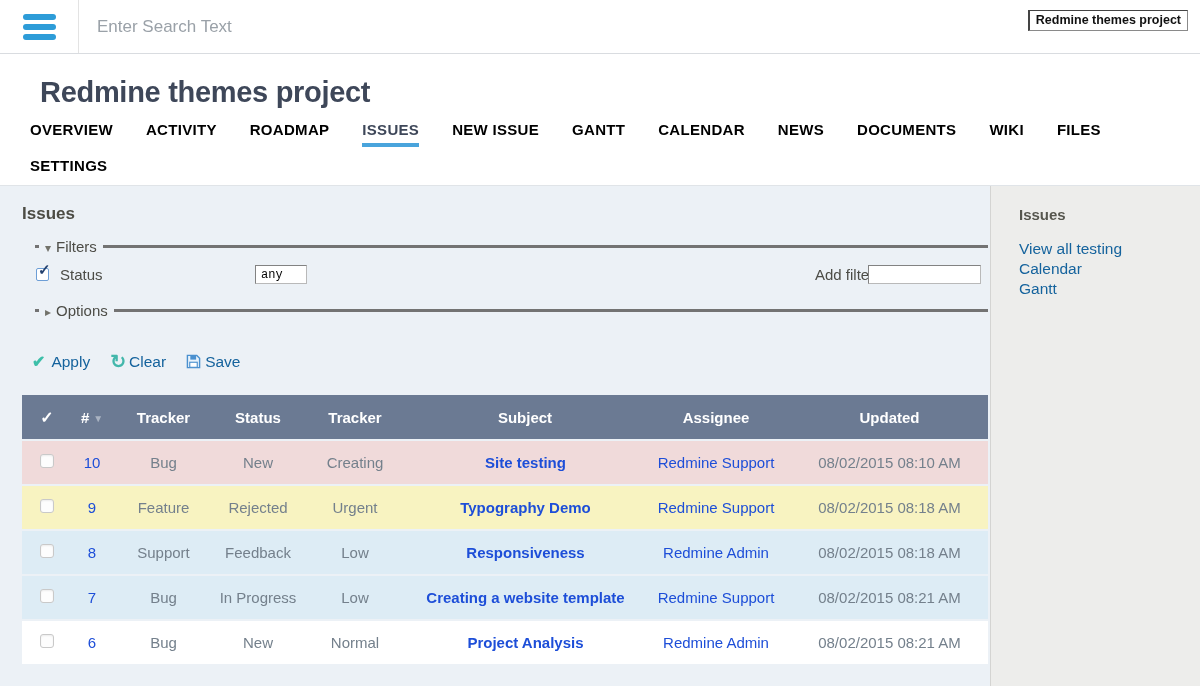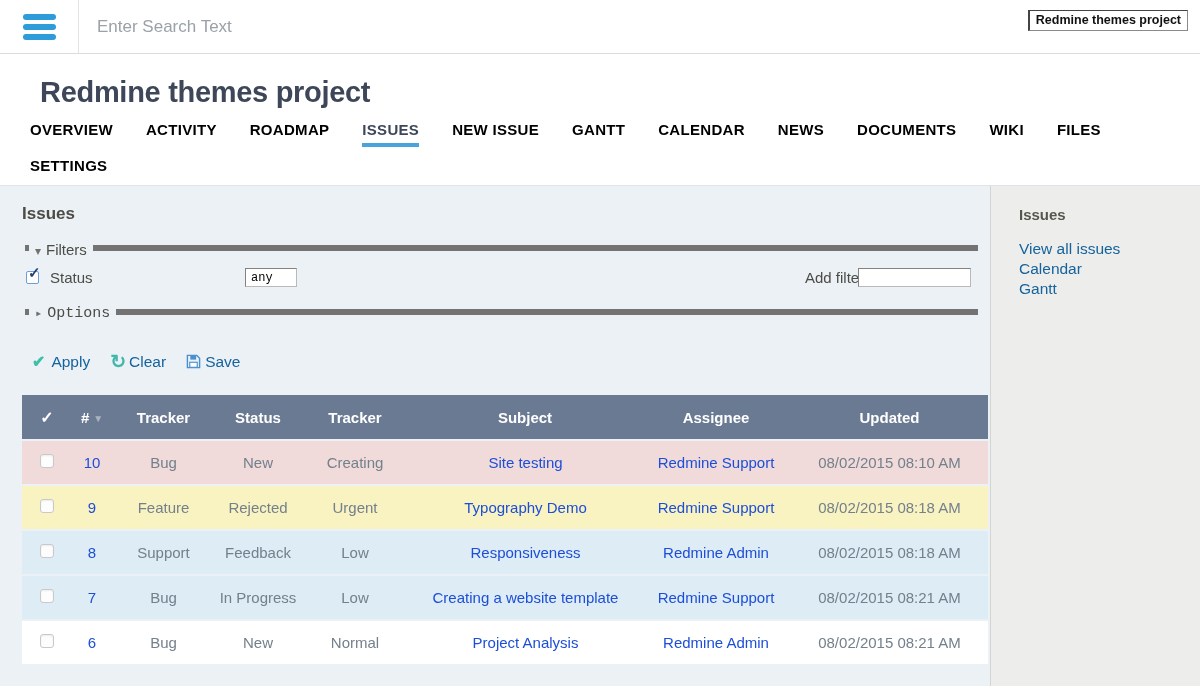--- a/index.html
+++ b/index.html
@@ -23,23 +23,23 @@
   .tab { font-size:15px; font-weight:700; color:#000000; letter-spacing:.3px; padding-bottom:5px; cursor:pointer; text-decoration:none; }
   .tab.active { color:#3e4759; border-bottom:4px solid #49a4dc; }
 
   
   .content { display:flex; height:501px; border-top:1px solid #e0e4e8; }
   .main { width:990px; background:#ecf1f6; padding:16px 0 0 22px; }
   .sidebar { flex:1; background:#ededeb; border-left:1px solid #d4d4d2; padding:20px 16px 0 28px; }
 
   .issues-h { font-size:17px; font-weight:700; color:#4c4c44; margin-top:2px; }
 
-  .fieldset { position:relative; margin-left:3px; width:953px; border-top:6px solid #737373; }
+  .fieldset { position:relative; margin-left:13px; width:953px; border-top:3px solid #737373; }
   .filters-fs { margin-top:21px; height:64px; }
-  .options-fs { height:22px;font-family:Liberation Mono, monospace; }
+  .options-fs { height:22px; }
   .legend { position:absolute; top:-10px; left:4px; background:#ecf1f6; padding:0 6px; font-size:15px; color:#4c4c46; cursor:pointer; white-space:nowrap; }
   .legend .tri { color:#72726a; font-size:12px; margin-right:5px; }
 
   .filter-row { position:absolute; top:17px; left:0; right:0; height:24px; }
   .cb { position:relative; display:inline-block; width:13px; height:13px; background:#fff;
     border:1px solid #c6cbd0; border-radius:2px; cursor:pointer; }
   .cb.checked { border-color:#6d9ed6; }
   .cb .glyph { position:absolute; top:-8px; left:1px; font-size:15px; font-weight:bold; color:#23406e; display:none; }
   .cb.checked .glyph { display:block; }
   .status-cb { position:absolute; left:1px; top:3px; }
@@ -52,21 +52,21 @@
 
   .actions { display:flex; align-items:center; gap:20px; margin:21px 0 0 10px; }
   .action { display:flex; align-items:center; font-size:15.5px; color:#15639d; cursor:pointer; text-decoration:none; }
   .ico-apply { color:#3dbfa9; font-size:16px; font-weight:bold; margin-right:6px; }
   .ico-clear { color:#43b7ab; font-size:19px; font-weight:bold; margin-right:3px; line-height:1; }
   .floppy { margin-right:4px; }
 
   .issues-table { margin-top:22px; width:966px; border-collapse:separate; border-spacing:0 2px; table-layout:fixed; }
   .issues-table thead th { background:#6b7a93; color:#fff; font-size:15px; font-weight:700; height:44px; cursor:pointer; }
   .issues-table tbody td { height:43px; font-size:15px; color:#74808c; text-align:center; white-space:nowrap; overflow:hidden; }
-  .subject-cell { text-align:right; padding-left:1px; }
+  .subject-cell { text-align:right; padding-left:1px;font-weight:bold; }
   .lnk { color:#1d4ed8; text-decoration:none; cursor:pointer; }
   .sort-ico { color:#aab3c2; font-size:10px; margin-left:4px; vertical-align:1px; }
   .hdr-check { font-size:16px; }
   .row-cb { width:14px; height:14px; border-radius:3px; border-color:#c9c9c9; background:#fdfdfd;
     box-shadow:inset 0 1px 2px rgba(0,0,0,.07); }
 
   .sidebar h3 { font-size:15px; font-weight:700; color:#56564e; }
   .side-links { margin-top:16px; }
   .side-link { display:block; font-size:15.5px; line-height:20px; color:#15639d; cursor:pointer; text-decoration:none; }
 </style>
@@ -221,18 +221,18 @@
             <td><a class="lnk">Redmine Admin</a></td>
             <td>08/02/2015 08:21 AM</td>
           </tr>
         </tbody>
     </table>
   </div>
 
   <aside class="sidebar">
     <h3>Issues</h3>
     <div class="side-links" id="sidebar-links">
-        <a class="side-link">View all issues</a>
+        <a class="side-link">View all testing</a>
         <a class="side-link">Calendar</a>
         <a class="side-link">Gantt</a>
       </div>
   </aside>
 </div>
 
 </body></html>

